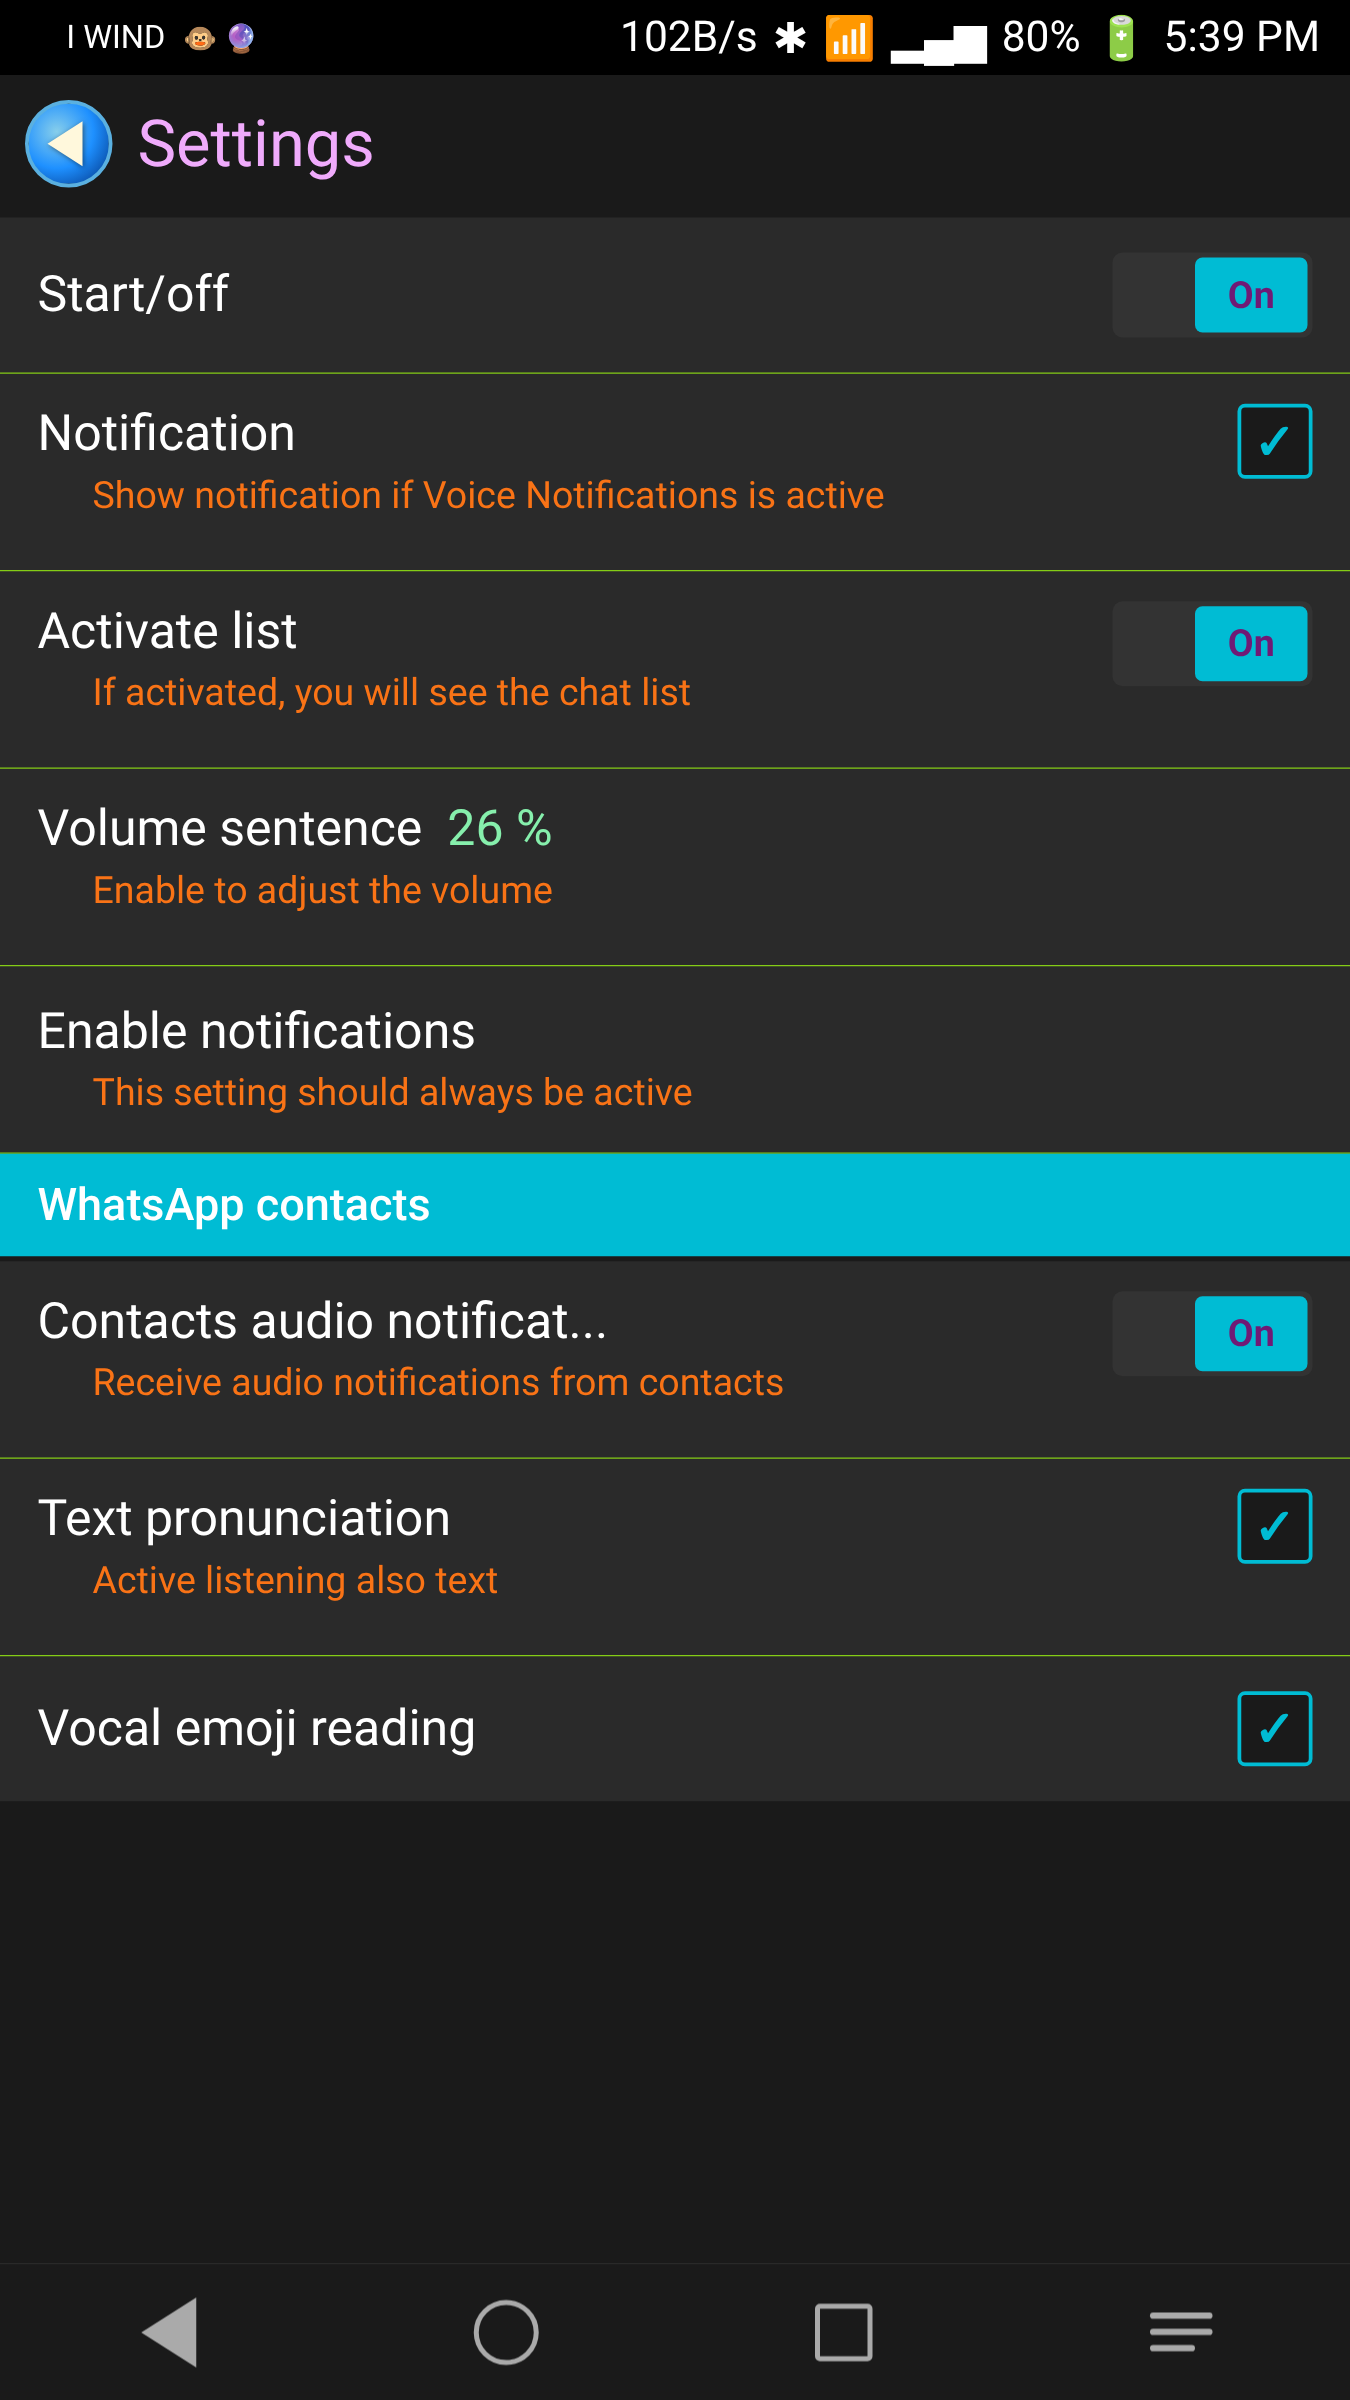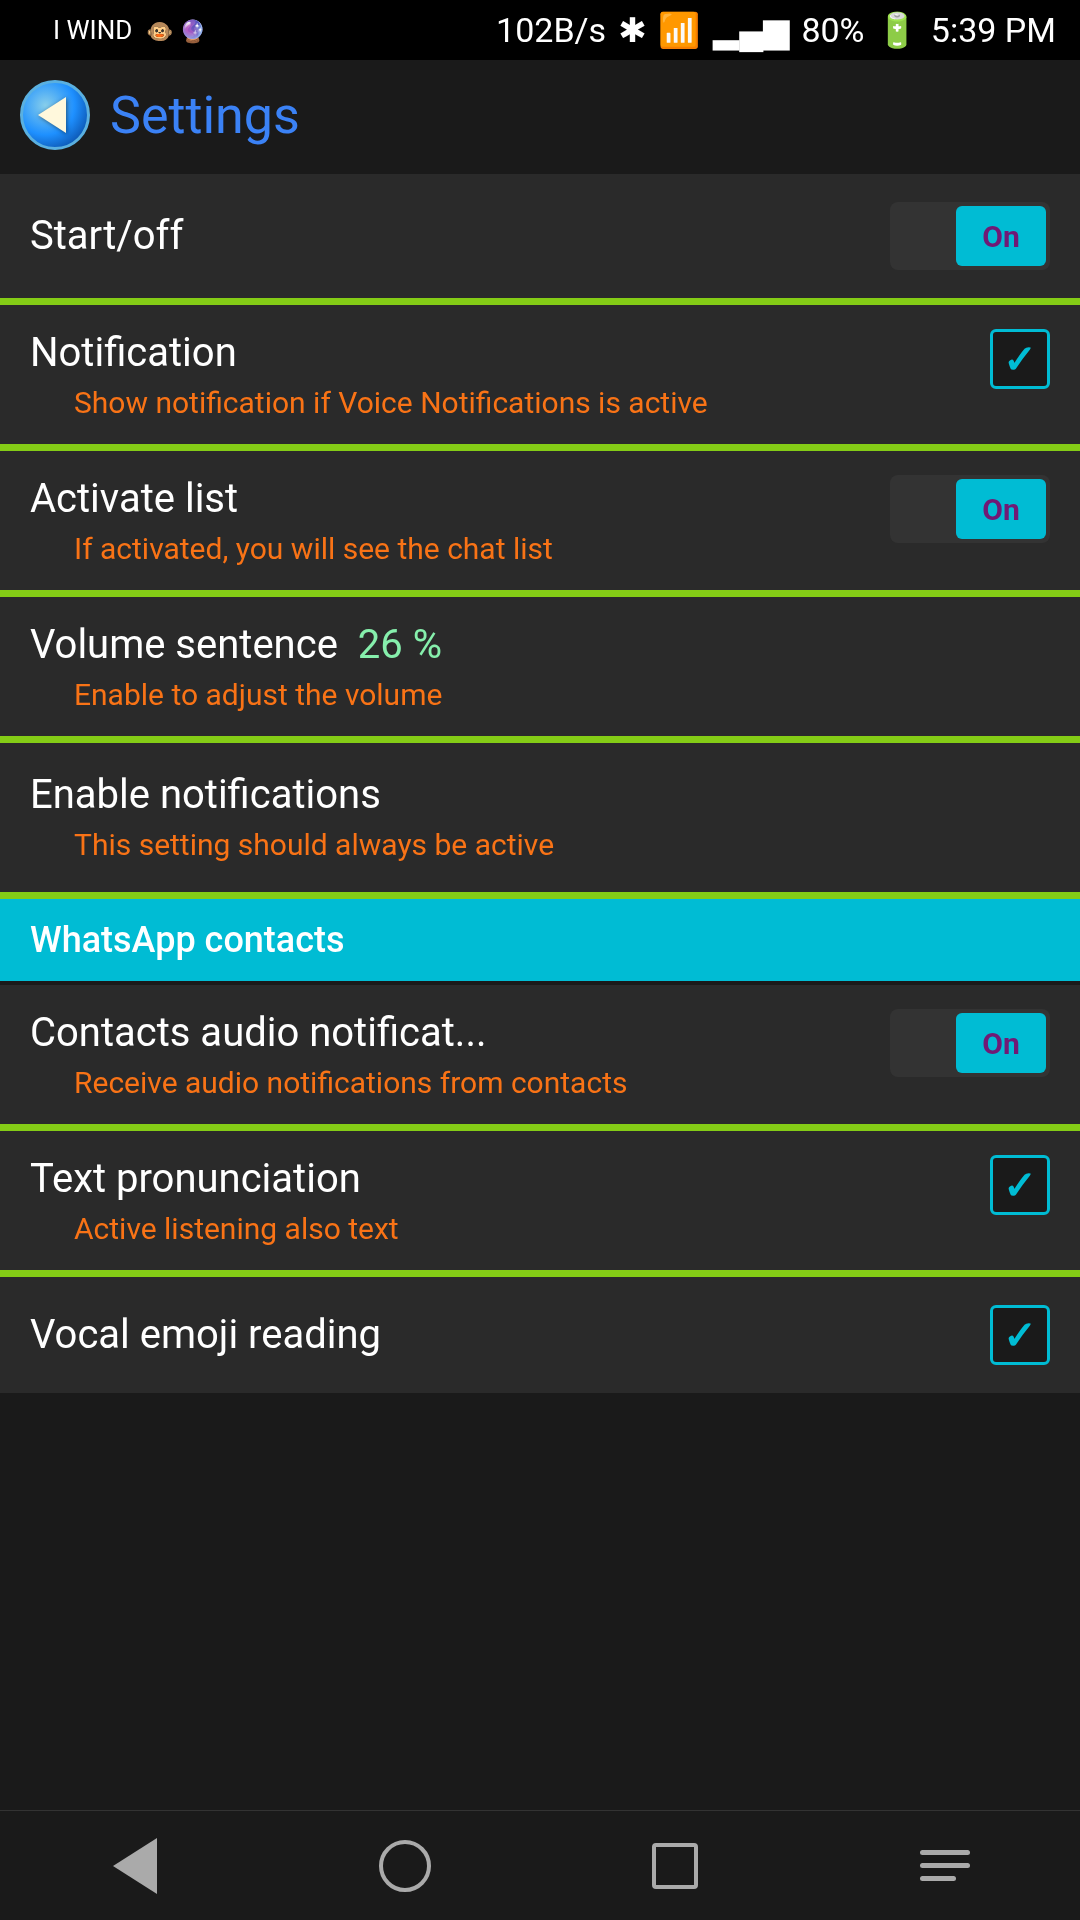--- a/index.html
+++ b/index.html
@@ -62,42 +62,42 @@
       border-top: 18px solid transparent;
       border-bottom: 18px solid transparent;
       border-right: 28px solid #fff8dc;
       margin-left: -6px;
       filter: drop-shadow(1px 1px 2px rgba(0,0,0,0.5));
     }
 
     .header-title {
       font-size: 52px;
       font-weight: 400;
-      color: #3b82f6;
+      color: #f0abfc;
     }
 
     
     .settings-list {
       background: #2a2a2a;
       margin-top: 4px;
     }
 
     .setting-item {
       display: flex;
       align-items: center;
       justify-content: space-between;
       padding: 28px 30px;
-      border-bottom: 7px solid #84cc16;
+      border-bottom: 1px solid #84cc16;
       min-height: 100px;
     }
 
     .setting-item.multiline {
       align-items: flex-start;
       padding-top: 24px;
-      padding-bottom: 22px;
+      padding-bottom: 40px;
     }
 
     .setting-text {
       flex: 1;
       padding-right: 20px;
     }
 
     .setting-title {
       font-size: 40px;
       font-weight: 400;

